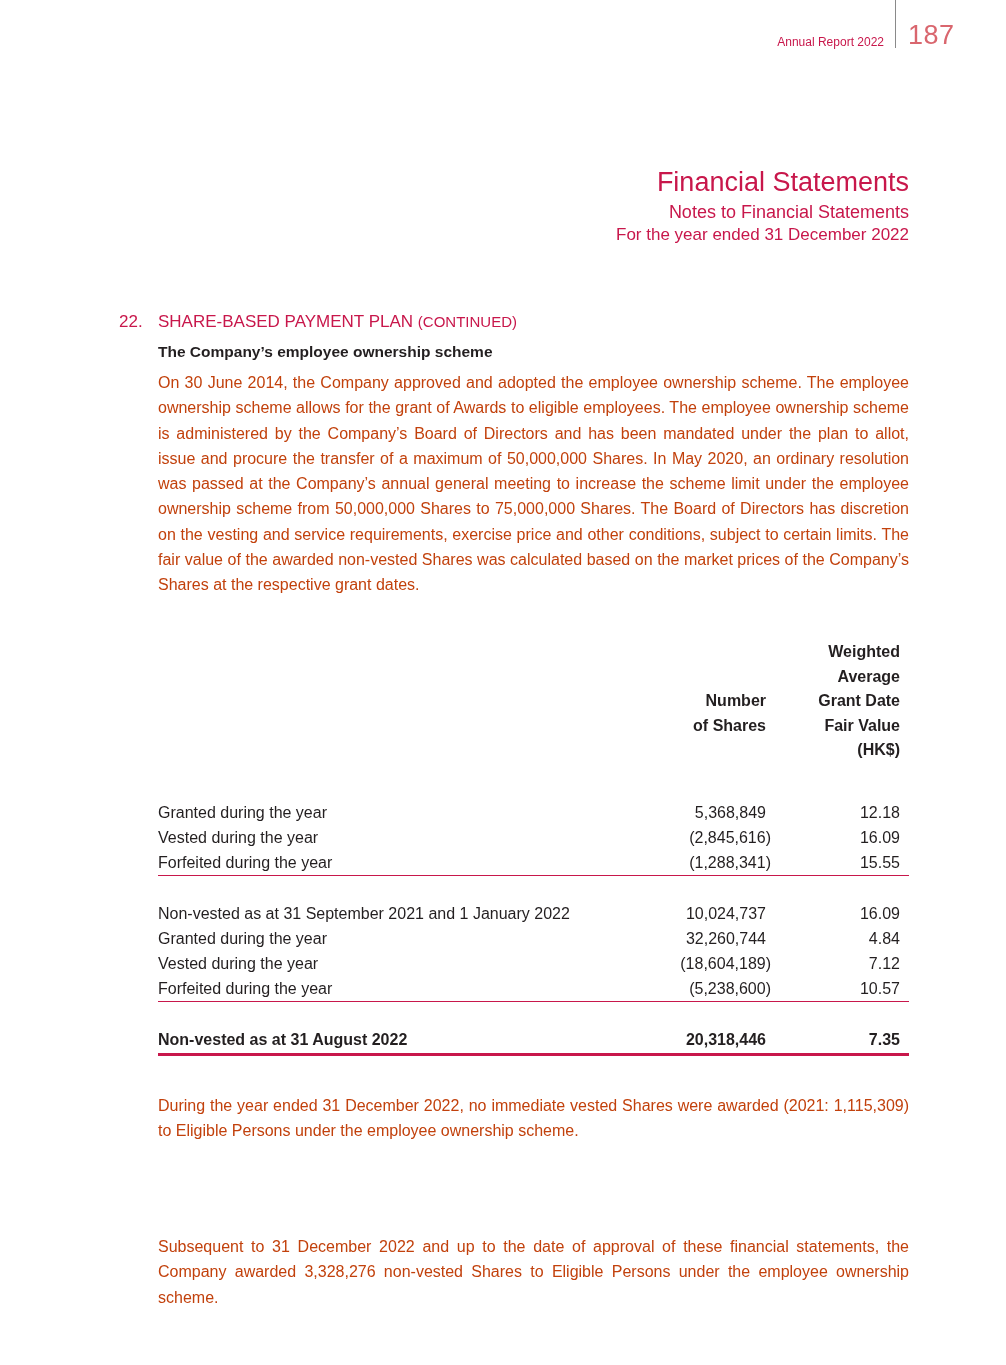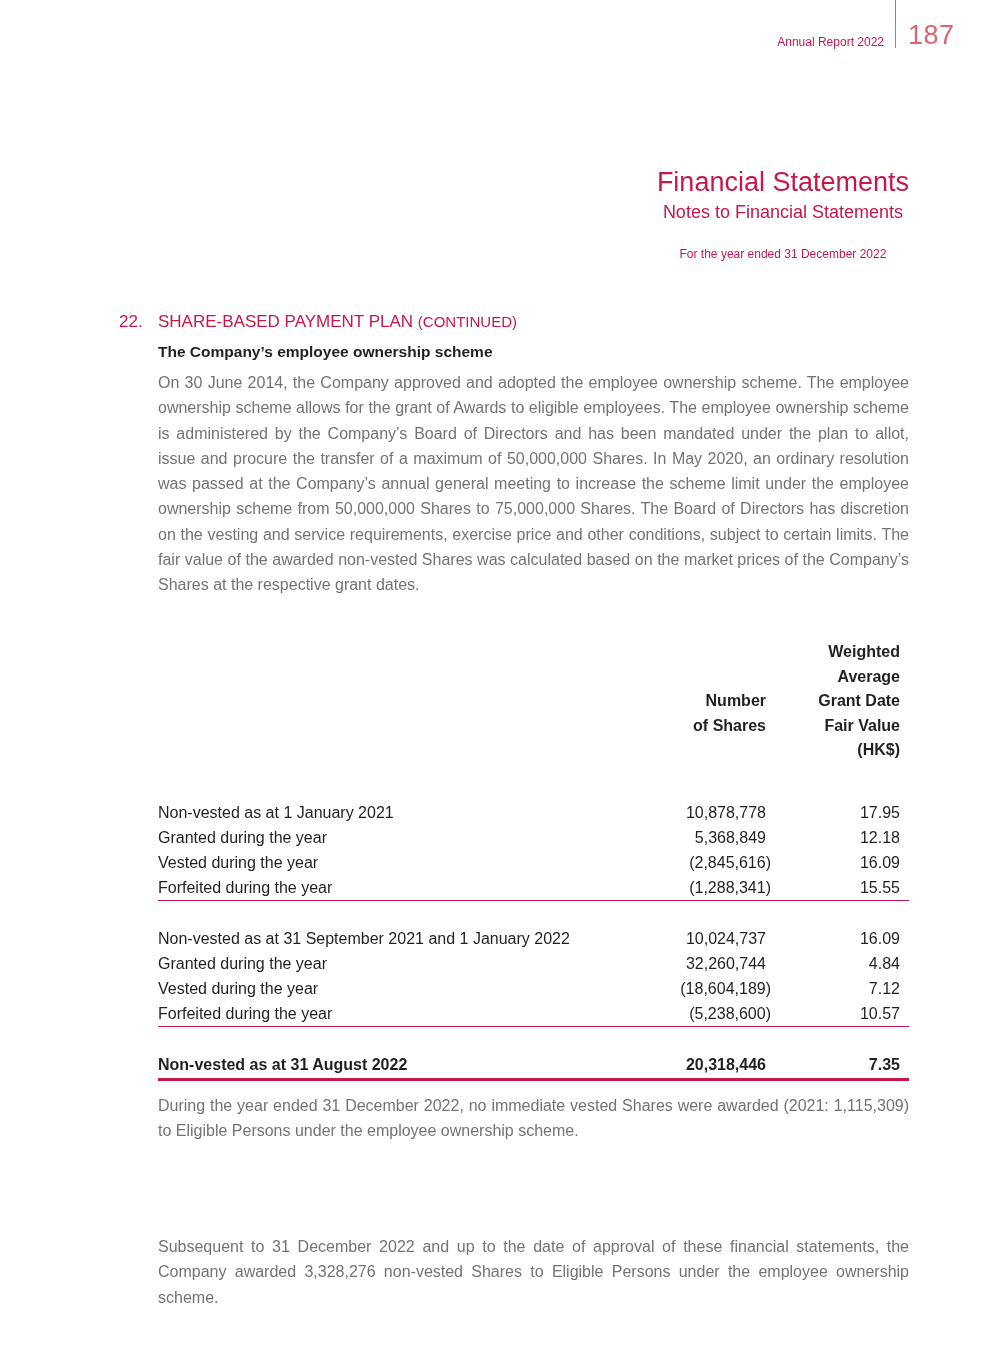--- a/index.html
+++ b/index.html
@@ -16,42 +16,42 @@
   }
   .header-divider {
     position: absolute; left: 895px; top: 0; width: 1px; height: 48px;
     background: #8a8a8a;
   }
   .header-page {
     position: absolute; left: 908px; top: 20px;
     font-size: 27px; color: #d9666e; letter-spacing: 0.5px;
   }
   .title-block {
-    position: absolute; right: 97px; top: 165px; text-align: center;
+    position: absolute; right: 97px; top: 165px; text-align: right;
     color: #c8174b;
   }
   .title-main { font-size: 27px; line-height: 34px; }
   .title-sub { font-size: 18px; line-height: 26px; }
-  .title-period { font-size: 12px; line-height: 20px; margin-top: 19px; }
+  .title-period { font-size: 17px; line-height: 20px; }
 
   .section-heading {
     position: absolute; left: 119px; top: 312px;
     font-size: 17px; color: #c8174b; white-space: nowrap;
   }
   .section-heading .num { display: inline-block; width: 39px; }
   .section-heading .cont { font-size: 15px; }
 
   .sub-heading {
     position: absolute; left: 158px; top: 343px;
     font-size: 15.5px; font-weight: bold; color: #231f20;
   }
   .para {
     position: absolute; left: 158px; width: 751px;
     font-size: 16px; line-height: 25.3px; text-align: justify;
-    text-align-last: left; color: #737373;
+    text-align-last: left; color: #c2410c;
   }
   .p1 { top: 370px; }
   .p2 { top: 1093px; }
   .p3 { top: 1234px; }
 
   .table {
     position: absolute; left: 158px; top: 640px; width: 751px;
     font-size: 16px; color: #231f20;
   }
   .thead { position: relative; height: 160px; }
@@ -106,25 +106,20 @@
     <div class="th-col2">
       <div>Weighted</div>
       <div>Average</div>
       <div>Grant Date</div>
       <div>Fair Value</div>
       <div>(HK$)</div>
     </div>
   </div>
 
   <div class="row">
-    <span class="lbl">Non-vested as at 1 January 2021</span>
-    <span class="shares pos">10,878,778</span>
-    <span class="fv">17.95</span>
-  </div>
-  <div class="row">
     <span class="lbl">Granted during the year</span>
     <span class="shares pos">5,368,849</span>
     <span class="fv">12.18</span>
   </div>
   <div class="row">
     <span class="lbl">Vested during the year</span>
     <span class="shares">(2,845,616)</span>
     <span class="fv">16.09</span>
   </div>
   <div class="row">

